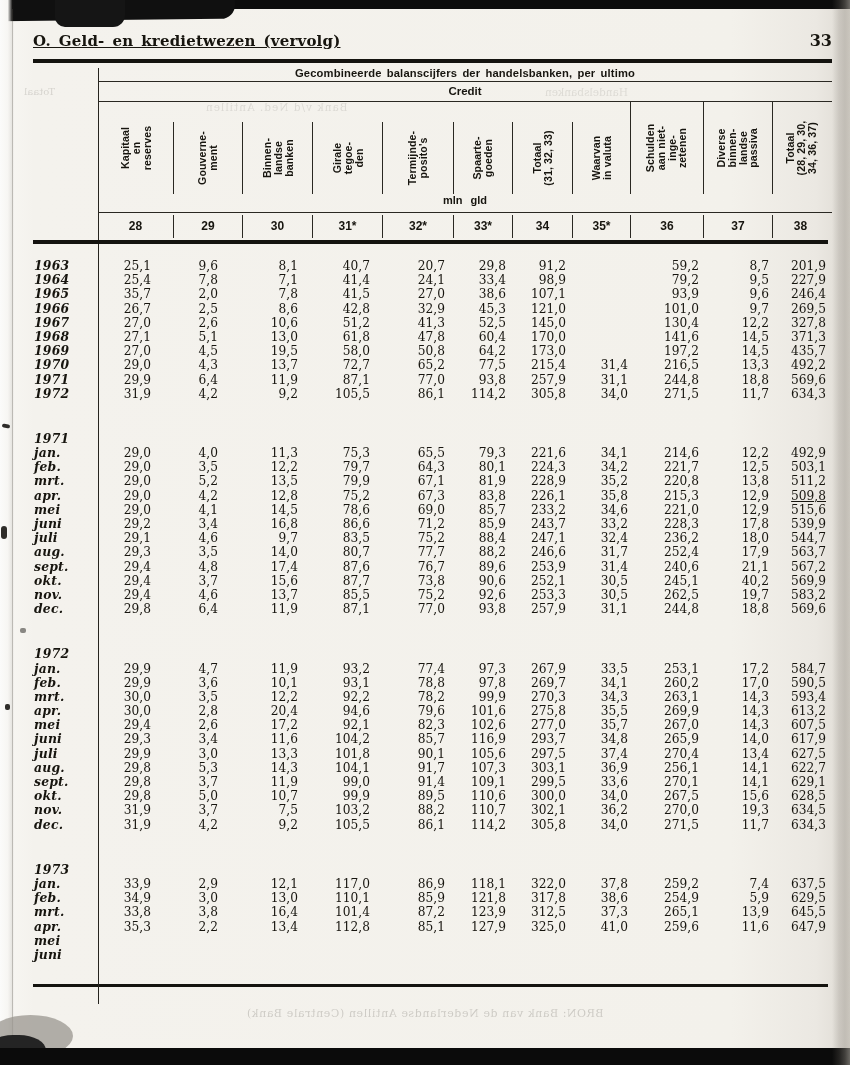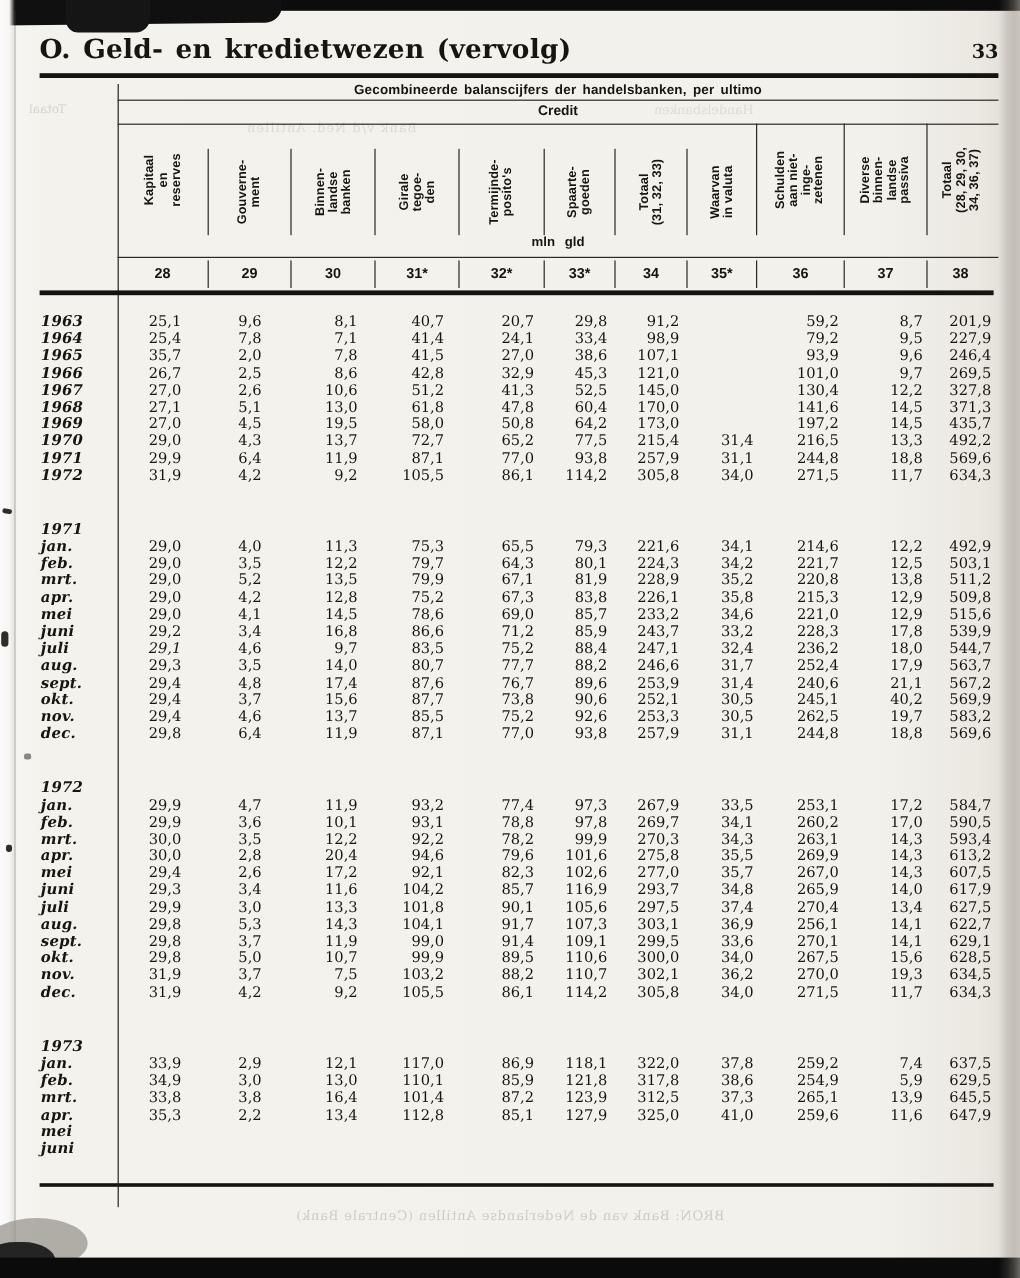--- a/index.html
+++ b/index.html
@@ -28,21 +28,21 @@
   
   .ghost{position:absolute;transform:scaleX(-1);color:#4a463f;font-family:"DejaVu Serif",serif;pointer-events:none;}
   .ghost-stub{left:24px;top:86px;font-size:10px;opacity:.18;}
   .ghost-h1{left:205px;top:101px;font-size:10.5px;letter-spacing:1px;opacity:.14;}
   .ghost-h2{left:545px;top:86px;font-size:10.5px;opacity:.13;}
   .ghost-footer{left:125px;top:1007px;width:600px;text-align:center;font-size:11px;letter-spacing:.6px;opacity:.22;filter:blur(.3px);}
   
   .content{position:absolute;left:33px;top:27px;width:799px;color:#17150f;}
   .pagehead{display:flex;justify-content:space-between;align-items:baseline;margin-top:3px;
     font-family:"DejaVu Serif",serif;font-weight:bold;line-height:22px;}
-  .ptitle{font-size:22px;letter-spacing:.2px;word-spacing:2.5px;}
+  .ptitle{font-size:15px;letter-spacing:.2px;word-spacing:2.5px;text-decoration:underline;}
   .pnum{font-size:16px;}
   .toprule{margin-top:7px;height:4px;background:#14130f;}
   .tablewrap{position:relative;margin-top:3px;}
   .leftline{position:absolute;left:65px;top:2px;width:1.4px;height:936px;background:#26241f;}
   .thead{position:relative;margin-left:65px;margin-top:2px;height:176px;}
   .h-title{position:absolute;top:0;left:0;right:0;height:15px;border-bottom:1.3px solid #2a2822;
     text-align:center;font-size:11.2px;font-weight:bold;letter-spacing:.15px;word-spacing:2px;line-height:14px;}
   .h-credit{position:absolute;top:15px;left:0;right:0;height:20px;border-bottom:1.3px solid #2a2822;
     text-align:center;font-size:11.5px;font-weight:bold;line-height:21px;}
   .h-group{position:absolute;top:35px;left:75px;width:457px;height:21px;box-sizing:border-box;
@@ -361,21 +361,21 @@
               <div class="cell" style="width: 75px; padding-right: 22px;">29,0</div>
               <div class="cell" style="width: 69px; padding-right: 24px;">4,2</div>
               <div class="cell" style="width: 70px; padding-right: 14px;">12,8</div>
               <div class="cell" style="width: 70px; padding-right: 12px;">75,2</div>
               <div class="cell" style="width: 71px; padding-right: 8px;">67,3</div>
               <div class="cell" style="width: 59px; padding-right: 6px;">83,8</div>
               <div class="cell" style="width: 60px; padding-right: 6px;">226,1</div>
               <div class="cell" style="width: 58px; padding-right: 2px;">35,8</div>
               <div class="cell" style="width: 73px; padding-right: 4px;">215,3</div>
               <div class="cell" style="width: 69px; padding-right: 3px;">12,9</div>
-              <div class="cell" style="width: 56px; padding-right: 2px;">509,8</div>
+              <div class="cell" style="width: 56px; padding-right: 2px; text-decoration: underline;">509,8</div>
             </div>
             <div class="r">
               <div class="lbl">mei</div>
               <div class="cell" style="width: 75px; padding-right: 22px;">29,0</div>
               <div class="cell" style="width: 69px; padding-right: 24px;">4,1</div>
               <div class="cell" style="width: 70px; padding-right: 14px;">14,5</div>
               <div class="cell" style="width: 70px; padding-right: 12px;">78,6</div>
               <div class="cell" style="width: 71px; padding-right: 8px;">69,0</div>
               <div class="cell" style="width: 59px; padding-right: 6px;">85,7</div>
               <div class="cell" style="width: 60px; padding-right: 6px;">233,2</div>
@@ -393,21 +393,21 @@
               <div class="cell" style="width: 71px; padding-right: 8px;">71,2</div>
               <div class="cell" style="width: 59px; padding-right: 6px;">85,9</div>
               <div class="cell" style="width: 60px; padding-right: 6px;">243,7</div>
               <div class="cell" style="width: 58px; padding-right: 2px;">33,2</div>
               <div class="cell" style="width: 73px; padding-right: 4px;">228,3</div>
               <div class="cell" style="width: 69px; padding-right: 3px;">17,8</div>
               <div class="cell" style="width: 56px; padding-right: 2px;">539,9</div>
             </div>
             <div class="r">
               <div class="lbl">juli</div>
-              <div class="cell" style="width: 75px; padding-right: 22px; font-style: italic;">29,1</div>
+              <div class="cell" style="width: 75px; padding-right: 22px;">29,1</div>
               <div class="cell" style="width: 69px; padding-right: 24px;">4,6</div>
               <div class="cell" style="width: 70px; padding-right: 14px;">9,7</div>
               <div class="cell" style="width: 70px; padding-right: 12px;">83,5</div>
               <div class="cell" style="width: 71px; padding-right: 8px;">75,2</div>
               <div class="cell" style="width: 59px; padding-right: 6px;">88,4</div>
               <div class="cell" style="width: 60px; padding-right: 6px;">247,1</div>
               <div class="cell" style="width: 58px; padding-right: 2px;">32,4</div>
               <div class="cell" style="width: 73px; padding-right: 4px;">236,2</div>
               <div class="cell" style="width: 69px; padding-right: 3px;">18,0</div>
               <div class="cell" style="width: 56px; padding-right: 2px;">544,7</div>

